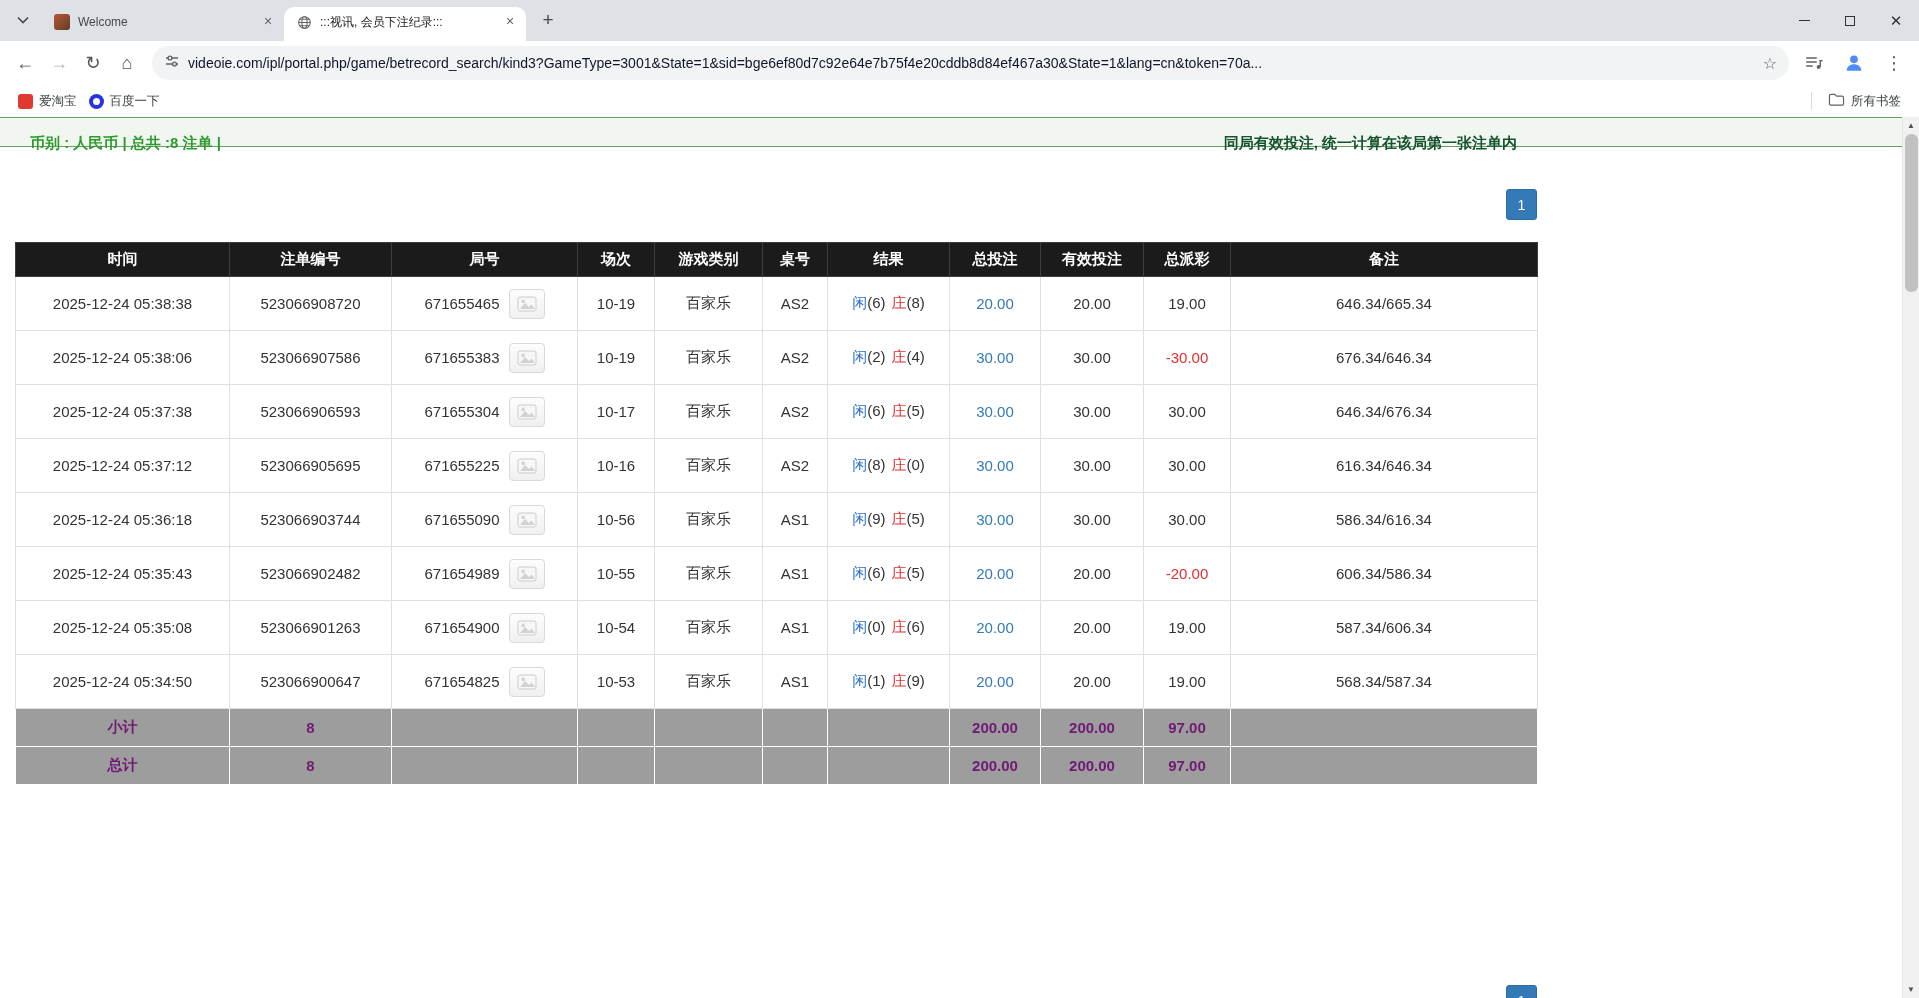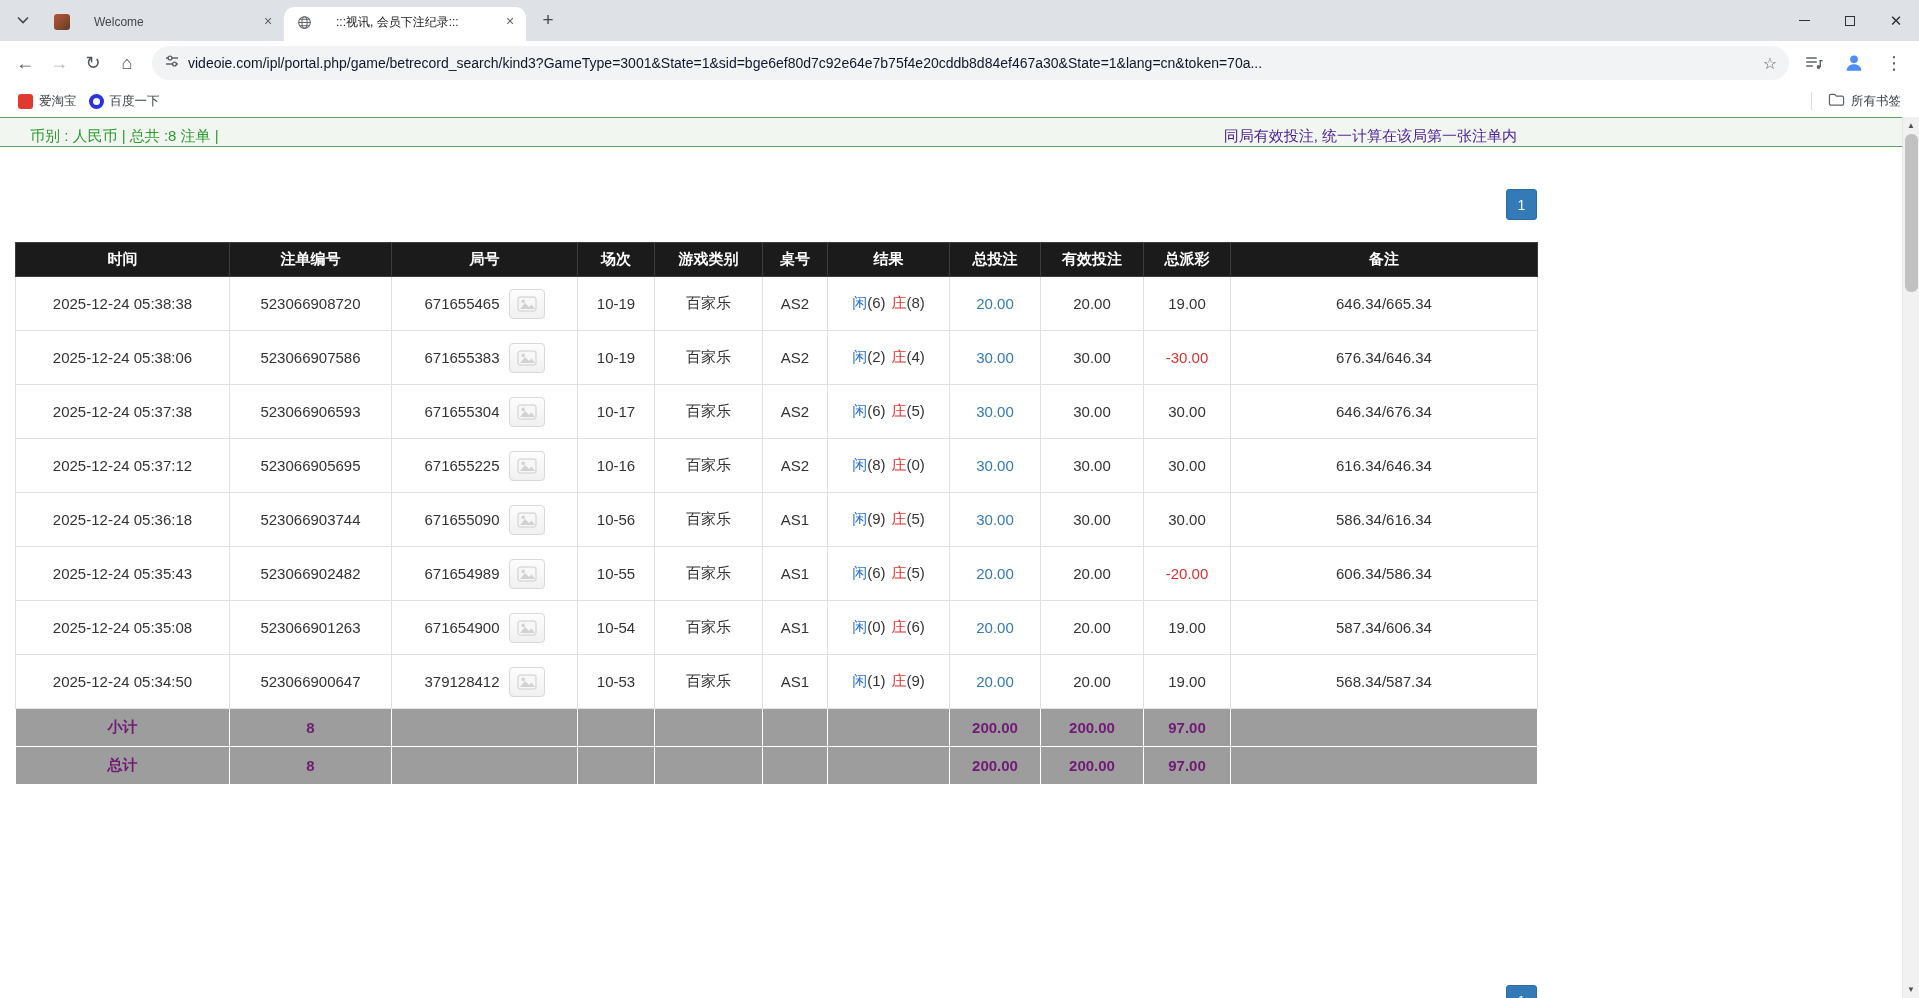--- a/index.html
+++ b/index.html
@@ -3,21 +3,21 @@
 <meta charset="utf-8">
 <style>
   * { margin:0; padding:0; box-sizing:border-box; }
   html,body { width:1919px; height:998px; overflow:hidden; background:#fff;
               font-family:"Liberation Sans", sans-serif; }
 
   
   .tab-strip { height:41px; background:#dee1e6; display:flex; align-items:flex-end; position:relative; }
   .tab-search { width:30px; height:30px; margin:0 4px 6px 8px; display:flex; align-items:center; justify-content:center;
                 color:#45474a; border-radius:50%; cursor:pointer; }
-  .tab { width:242px; height:34px; display:flex; align-items:center; gap:24px; padding:0 8px 4px 12px;
+  .tab { width:242px; height:34px; display:flex; align-items:center; gap:8px; padding:0 8px 4px 12px;
          border-radius:10px 10px 0 0; font-size:12px; color:#45474a; cursor:pointer; position:relative; }
   .tab.active { background:#fff; color:#202124; }
   .tab .tab-title { flex:1; white-space:nowrap; overflow:hidden; text-overflow:clip; }
   .tab-close { width:16px; height:16px; line-height:15px; text-align:center; border-radius:50%;
                font-size:14px; color:#5f6368; cursor:pointer; flex:0 0 auto; }
   .favicon { width:16px; height:16px; flex:0 0 auto; display:flex; align-items:center; justify-content:center; }
   .welcome-fav { border-radius:3px; background:linear-gradient(135deg,#b5543a 0%,#8a4a2d 55%,#5e3a22 100%); }
   .new-tab { width:28px; height:28px; margin:0 0 7px 8px; display:flex; align-items:center; justify-content:center;
              font-size:19px; color:#45474a; border-radius:50%; cursor:pointer; }
   .win-controls { position:absolute; top:0; right:0; height:41px; display:flex; }
@@ -43,24 +43,24 @@
   .bm-fav-baidu { width:15px; height:15px; border-radius:50%; background:#2932e1; position:relative; }
   .bm-fav-baidu::after { content:""; position:absolute; left:4px; top:4px; width:7px; height:7px;
                          border-radius:50%; background:#fff; }
   .bm-spacer { flex:1; }
   .bm-divider { width:1px; height:18px; background:#dadce0; margin:0 10px; }
 
   
   .page { position:relative; height:881px; background:#fff; }
 
   .info-bar { height:30px; background:#f2f6f1; border-top:1px solid #63a463; border-bottom:1px solid #63a463; }
-  .info-inner { width:1537px; height:100%; display:flex; align-items:flex-end; justify-content:space-between;
-                padding:16px 20px 0 30px; }
+  .info-inner { width:1537px; height:100%; display:flex; align-items:flex-start; justify-content:space-between;
+                padding:16px 20px 0 30px;font-weight:bold; }
   .info-left { font-size:15px; color:#2e9b2e; }
-  .info-right { font-size:15px; color:#4c1d95; }
+  .info-right { font-size:15px; color:#14532d; }
 
   .content { width:1537px; position:relative; }
   .pagination-row { margin-top:42px; height:31px; display:flex; justify-content:flex-end; }
   .page-btn { width:31px; height:31px; background:#337ab7; border:1px solid #2e6da4; border-radius:3px;
               color:#fff; font-size:14px; font-family:"Liberation Sans",sans-serif; cursor:pointer; }
   .page-btn-bottom { position:absolute; top:868px; left:1506px; }
 
   table.bet-table { width:1522px; margin:22px 0 0 15px; border-collapse:collapse; table-layout:fixed;
                     font-size:15px; color:#333; }
   .bet-table thead th { background:#1b1b1b; color:#fff; font-weight:bold; height:34px; font-size:15px;
@@ -420,21 +420,21 @@
     <td>20.00</td>
     <td>19.00</td>
     <td>587.34/606.34</td>
   </tr>
 
   <tr>
     <td>2025-12-24 05:34:50</td>
     <td>523066900647</td>
     <td>
       <span class="round-wrap">
-        <span>379128412</span>
+        <span>671654825</span>
         <button class="video-btn">
           <svg width="20" height="16" viewBox="0 0 20 16">
             <rect x="1" y="1" width="18" height="14" rx="2" fill="#f7f7f7" stroke="#cccccc"></rect>
             <circle cx="6.2" cy="5.4" r="1.8" fill="#d2d2d2"></circle>
             <path d="M3 13 L8 7 L12 11 L14.5 8.4 L18 13 Z" fill="#d2d2d2"></path>
           </svg>
         </button>
       </span>
     </td>
     <td>10-53</td>

